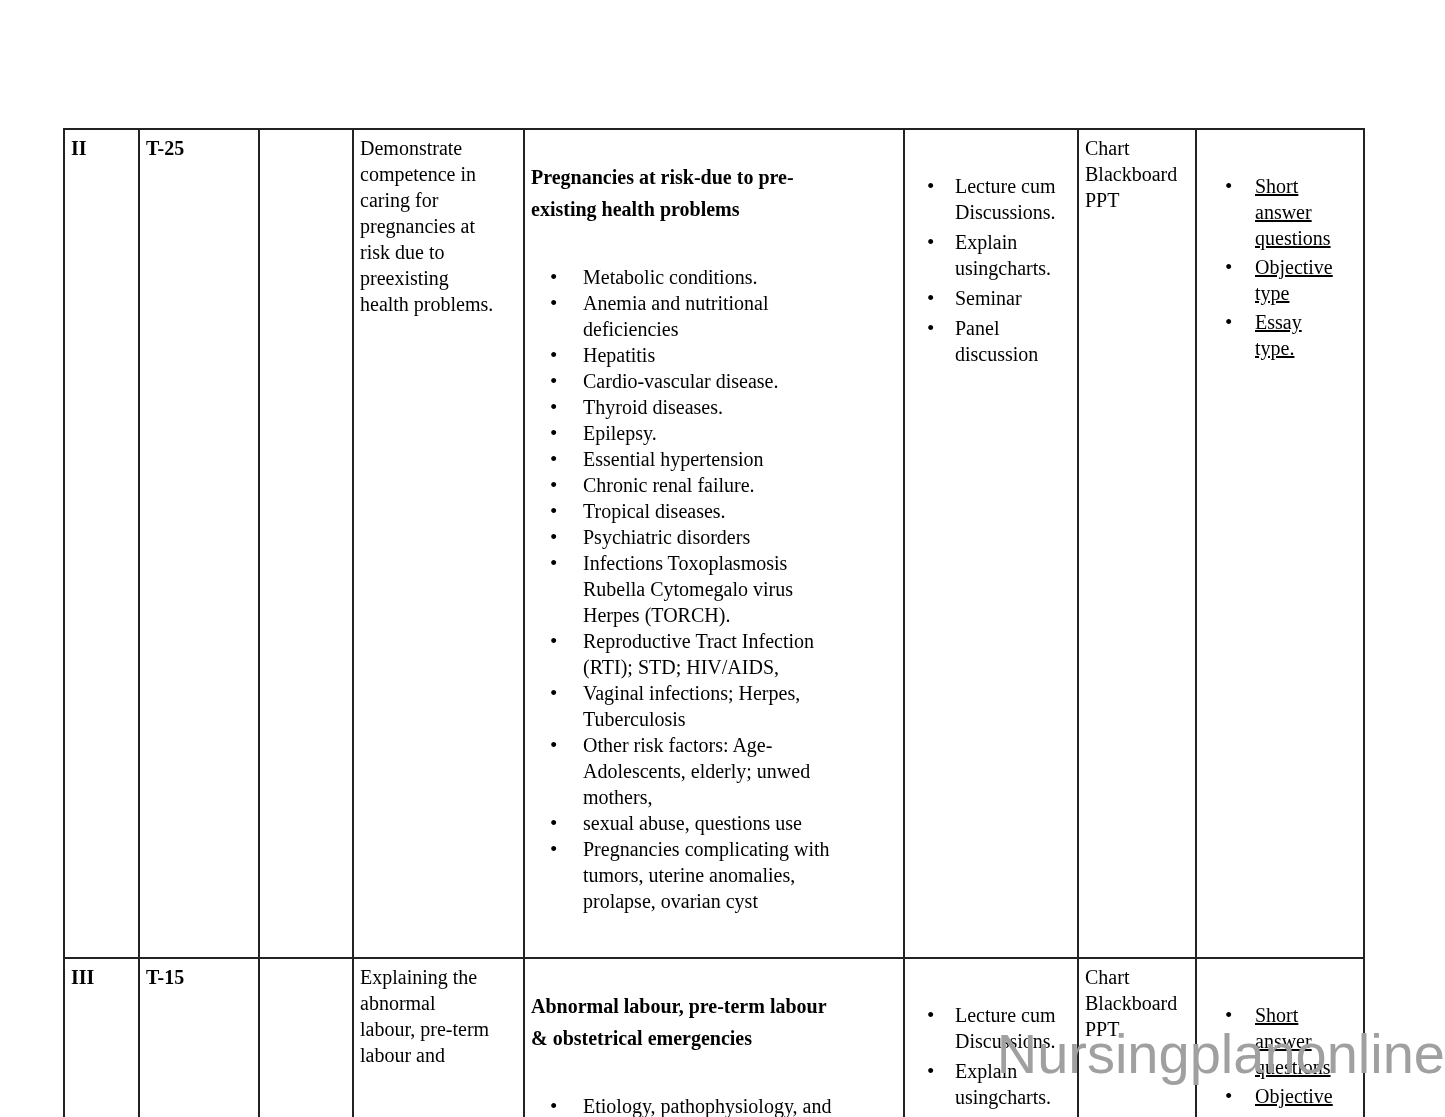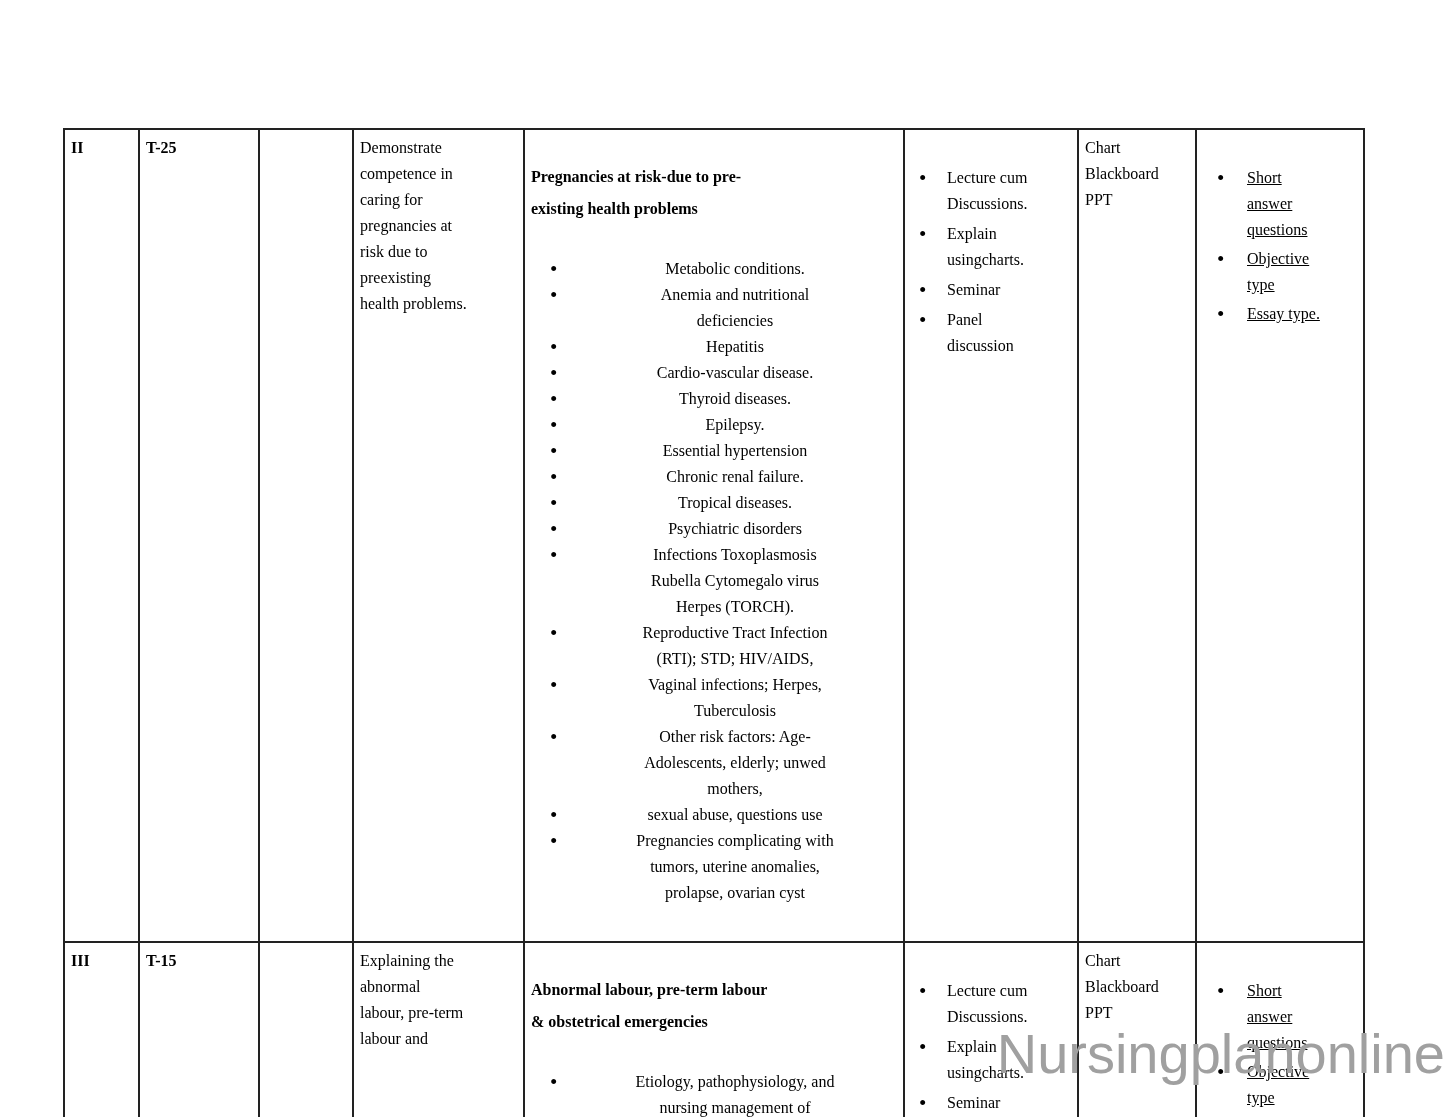--- a/index.html
+++ b/index.html
@@ -20,42 +20,42 @@
     left: 63px;
     top: 128px;
     width: 1300px;
     border-collapse: collapse;
     table-layout: fixed;
   }
   .syllabus-table td {
     border: 2px solid #222222;
     vertical-align: top;
     padding: 5px 6px;
-    font-size: 16px;
+    font-size: 20px;
     line-height: 26px;
     white-space: pre-line;
     overflow: hidden;
   }
   .bold { font-weight: bold; }
   .content-heading {
     font-weight: bold;
     line-height: 32px;
     margin-bottom: 1px;
     white-space: pre-line;
   }
   ul.bullets {
-    margin: 4px;
+    margin: 12px;
     padding: 0;
     list-style: none;
   }
   ul.bullets li {
     position: relative;
     white-space: pre-line;
   }
-  td.content-cell ul.bullets { margin-left: 14px; text-align: center; }
+  td.content-cell ul.bullets { margin-left: 14px; }
   td.content-cell ul.bullets li { padding-left: 38px; padding-right: 6px; }
   ul.bullets li::before {
     content: "\2022";
     position: absolute;
     left: 5px;
     top: 0;
     font-size: 21px;
   }
   td.teaching-cell ul.bullets li { padding-left: 32px; margin-bottom: 4px; }
   td.teaching-cell ul.bullets li::before { left: 4px; }

